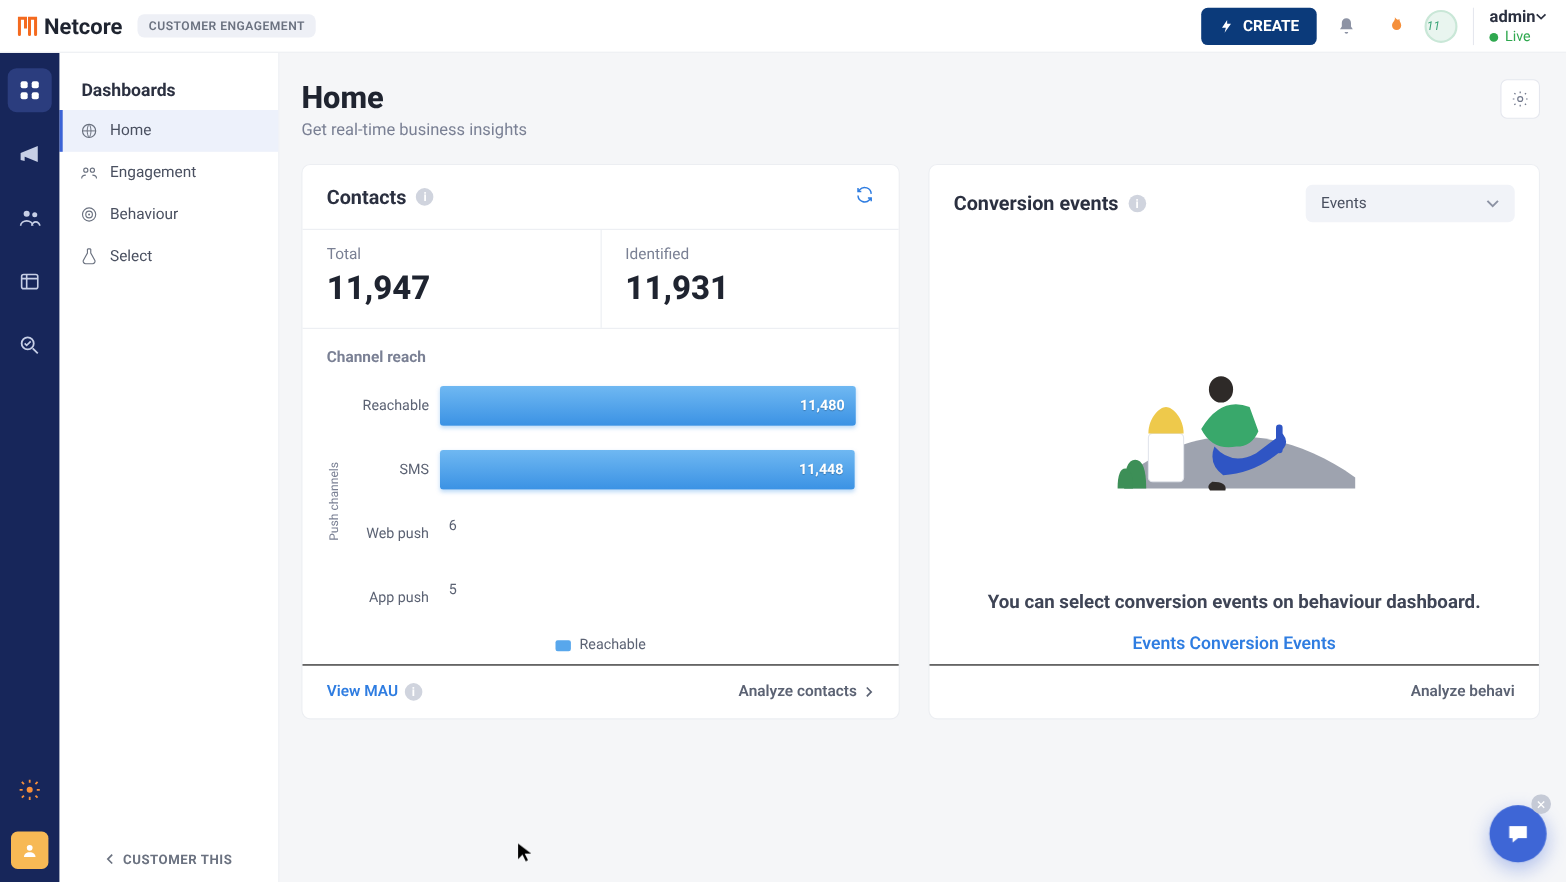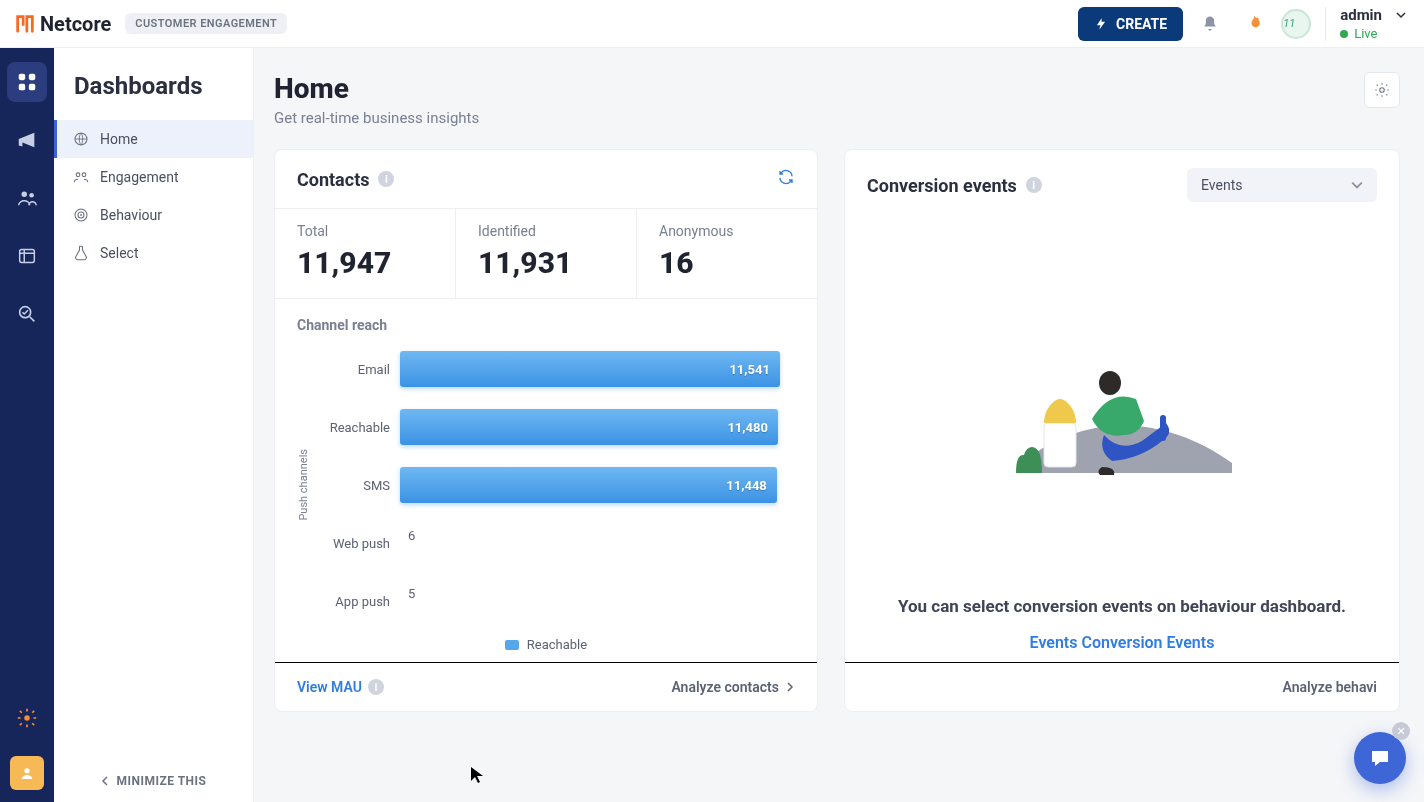--- a/index.html
+++ b/index.html
@@ -12,37 +12,37 @@
   .chip { margin-left: 14px; background: #eef0f6; color: #6b7280; font-size: 11px; letter-spacing: .04em; font-weight: 600; padding: 4px 10px; border-radius: 6px; }
   .topbar .spacer { flex: 1; }
   .btn-create { background: #0b3a7a; color: #fff; border: none; border-radius: 6px; height: 34px; padding: 0 16px; display: flex; align-items: center; gap: 8px; font-weight: 700; font-size: 14px; cursor: pointer; }
   .btn-create svg { width: 14px; height: 14px; }
   .top-icon { width: 34px; height: 34px; display: flex; align-items: center; justify-content: center; color: #8d93a4; margin-left: 10px; cursor: pointer; }
   .top-icon svg { width: 20px; height: 20px; }
   .flame { color: #f58f3a; }
   .avatar-badge { width: 30px; height: 30px; border-radius: 50%; background: #e9f5ef; border: 2px solid #c9e7d7; color: #3aa477; font-size: 11px; display: flex; align-items: center; justify-content: flex-start; margin-left: 10px; font-style: italic; }
   .top-divider { width: 1px; height: 34px; background: #e5e7ee; margin: 0 14px 0 14px; }
   .user-block { display: flex; flex-direction: column; align-items: flex-start; gap: 2px; cursor: pointer; padding-right: 4px; }
-  .user-line1 { display: flex; align-items: center; gap: 14px; font-weight: 700; font-size: 15px; color: #2b3040; }
+  .user-line1 { display: flex; align-items: center; gap: 0; font-weight: 700; font-size: 15px; color: #2b3040; }
   .user-line1 svg { width: 10px; height: 10px; color: #2b3040; }
   .user-line2 { display: flex; align-items: center; gap: 6px; font-size: 13px; color: #2fa84f; }
   .user-line2 .dot { width: 8px; height: 8px; border-radius: 50%; background: #2fa84f; }
 
   
   .rail { position: absolute; top: 48px; left: 0; bottom: 0; width: 54px; background: #17265a; display: flex; flex-direction: column; align-items: center; padding-top: 14px; z-index: 15; }
   .rail-item { width: 40px; height: 40px; display: flex; align-items: center; justify-content: center; border-radius: 8px; margin-bottom: 18px; color: #c7cfe6; cursor: pointer; }
   .rail-item.active { background: #2b3d7e; color: #fff; }
   .rail-item svg { width: 22px; height: 22px; }
   .rail-bottom { margin-top: auto; display: flex; flex-direction: column; align-items: center; padding-bottom: 12px; }
   .rail-gear { color: #f78f3a; }
   .rail-user { width: 34px; height: 34px; border-radius: 6px; background: #f7b955; display:flex; align-items:center; justify-content:center; color:#fff; }
 
   
   .sidebar { position: absolute; top: 48px; left: 54px; bottom: 0; width: 200px; background: #fff; border-right: 1px solid #eceef2; z-index: 14; }
-  .sidebar-title { font-size: 24px; font-weight: 700; color: #2b3040; padding: 24px 20px 20px; }
+  .sidebar-title { font-size: 16px; font-weight: 700; color: #2b3040; padding: 24px 20px 9px; }
   .side-item { display: flex; align-items: center; gap: 10px; padding: 10px 18px; font-size: 14px; color: #4a5060; cursor: pointer; }
   .side-item.active { background: #edf1fb; position: relative; }
   .side-item.active::before { content:""; position:absolute; left:0; top:0; bottom:0; width:3px; background:#3b63d6; }
   .side-item svg { width: 18px; height: 18px; color: #6b7280; }
   .minimize { position: absolute; bottom: 14px; left: 0; right: 0; text-align: center; font-size: 12px; letter-spacing: .04em; font-weight: 700; color: #6b7280; cursor: pointer; display:flex; align-items:center; justify-content:center; gap:6px; }
   .minimize svg { width:10px; height:10px; }
 
   
   .main { position: absolute; top: 48px; left: 254px; right: 0; bottom: 0; overflow: auto; padding: 24px 24px 24px 20px; }
   .page-head { display: flex; align-items: flex-start; }
@@ -225,21 +225,21 @@
   <div class="side-item">
     <svg viewBox="0 0 24 24">
         <path d="M10 3h4M10 3v5l-5 9a3 3 0 002.7 4h8.6A3 3 0 0019 17l-5-9V3" stroke="currentColor" stroke-width="1.4" fill="none"></path>
       </svg>
     <span>Select</span>
   </div>
   <div class="minimize">
     <svg viewBox="0 0 10 10">
         <path d="M6 1 2 5l4 4" stroke="currentColor" stroke-width="1.5" fill="none"></path>
       </svg>
-    <span>MINIMIZE THIS</span>
+    <span>CUSTOMER THIS</span>
   </div>
 </div>
 
 <div class="main">
   <div class="page-head">
     <div>
       <div class="page-title">Home</div>
       <div class="page-sub">Get real-time business insights</div>
     </div>
     <div class="head-spacer"></div>
@@ -267,38 +267,26 @@
       </div>
       <div class="stats-row">
         <div class="stat">
           <div class="stat-label">Total</div>
           <div class="stat-value">11,947</div>
         </div>
         <div class="stat">
           <div class="stat-label">Identified</div>
           <div class="stat-value">11,931</div>
         </div>
-        <div class="stat">
-          <div class="stat-label">Anonymous</div>
-          <div class="stat-value">16</div>
-        </div>
       </div>
       <div class="chart-area">
         <div class="chart-title">Channel reach</div>
         <div class="chart-body">
           <div class="ylabel">Push channels</div>
           <div class="bars" id="bars-container">
-              <div class="bar-row">
-                <div class="bar-cat">Email</div>
-                <div class="bar-track">
-                  <div class="bar-fill" style="width: 96.175%;">
-                    <span class="bar-val-in">11,541</span>
-                  </div>
-                </div>
-              </div>
               <div class="bar-row">
                 <div class="bar-cat">Reachable</div>
                 <div class="bar-track">
                   <div class="bar-fill" style="width: 95.6667%;">
                     <span class="bar-val-in">11,480</span>
                   </div>
                 </div>
               </div>
               <div class="bar-row">
                 <div class="bar-cat">SMS</div>

